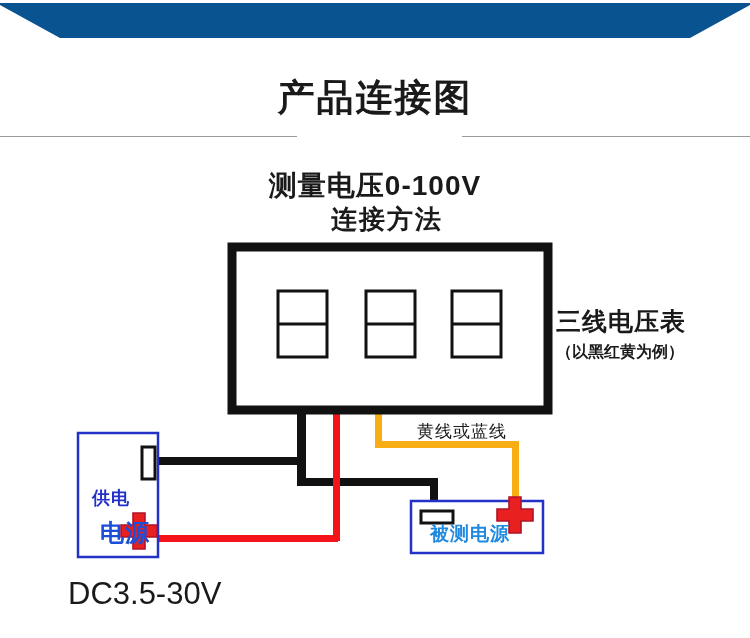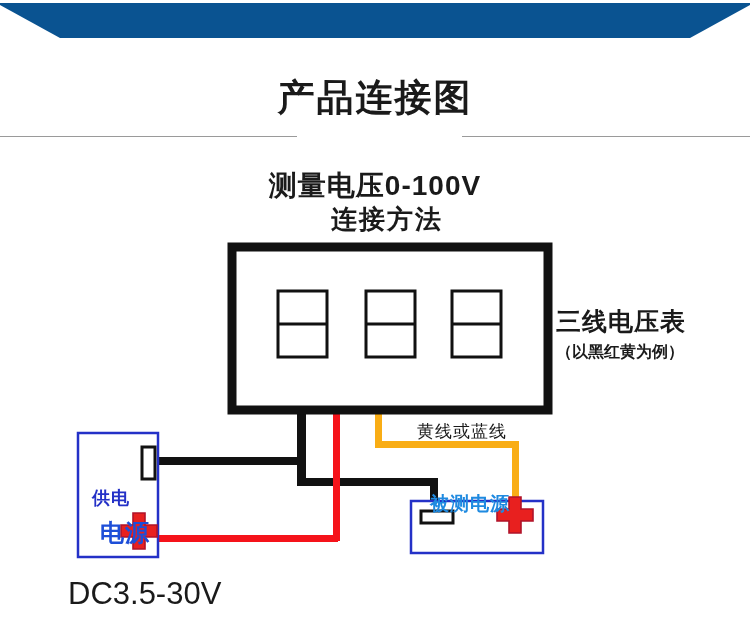--- a/index.html
+++ b/index.html
@@ -137,21 +137,21 @@
   .src-range {
     left: 68px;
     top: 578px;
     font-size: 31px;
     font-weight: 400;
     color: #1a1a1a;
     letter-spacing: 0px;
   }
   .load-name {
     left: 430px;
-    top: 494px;
+    top: 524px;
     font-size: 19px;
     font-weight: 700;
     color: #1f8ae0;
     letter-spacing: 1px;
   }
   .load-range {
     left: 427px;
     top: 562px;
     font-size: 21px;
     font-weight: 700;

